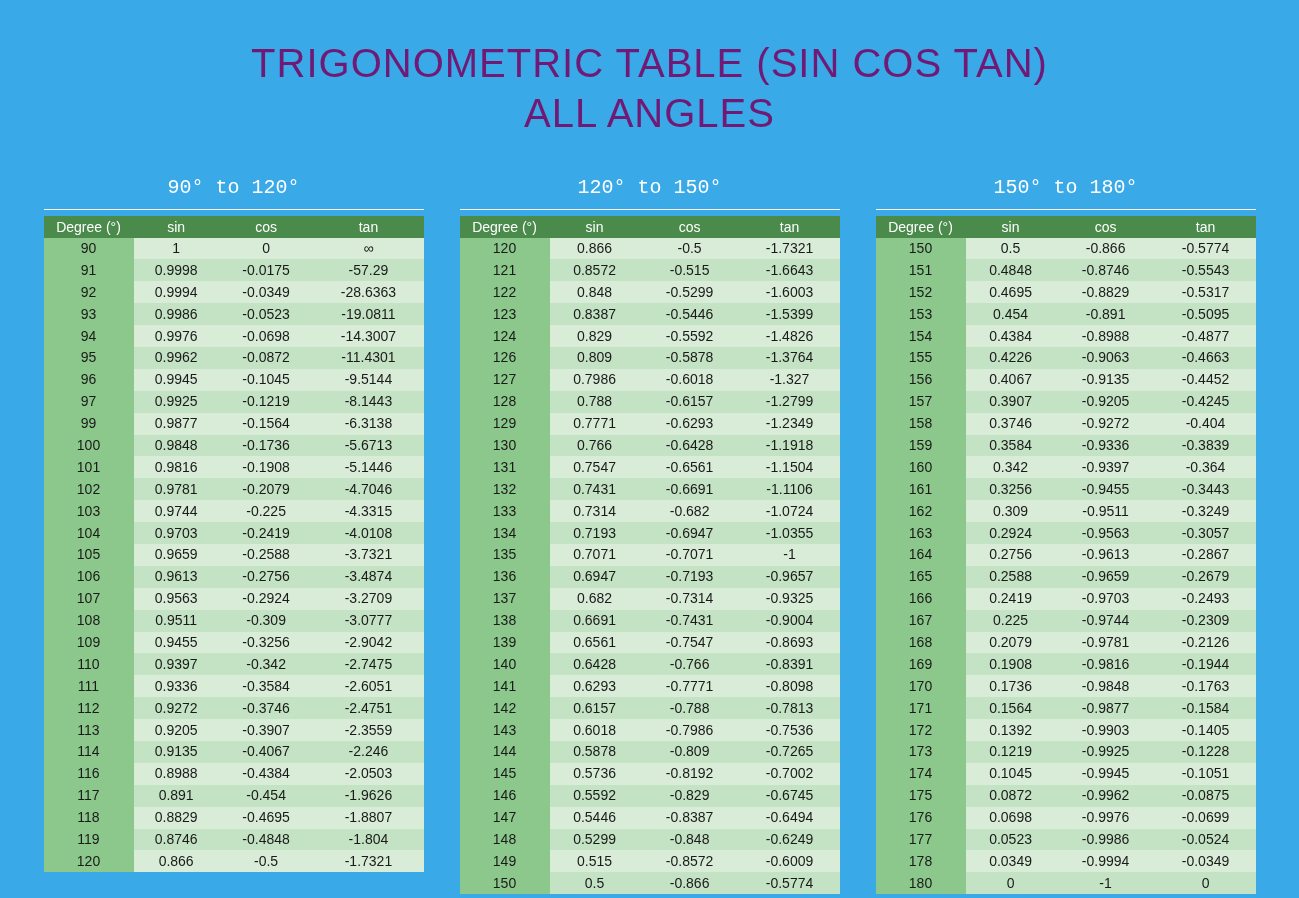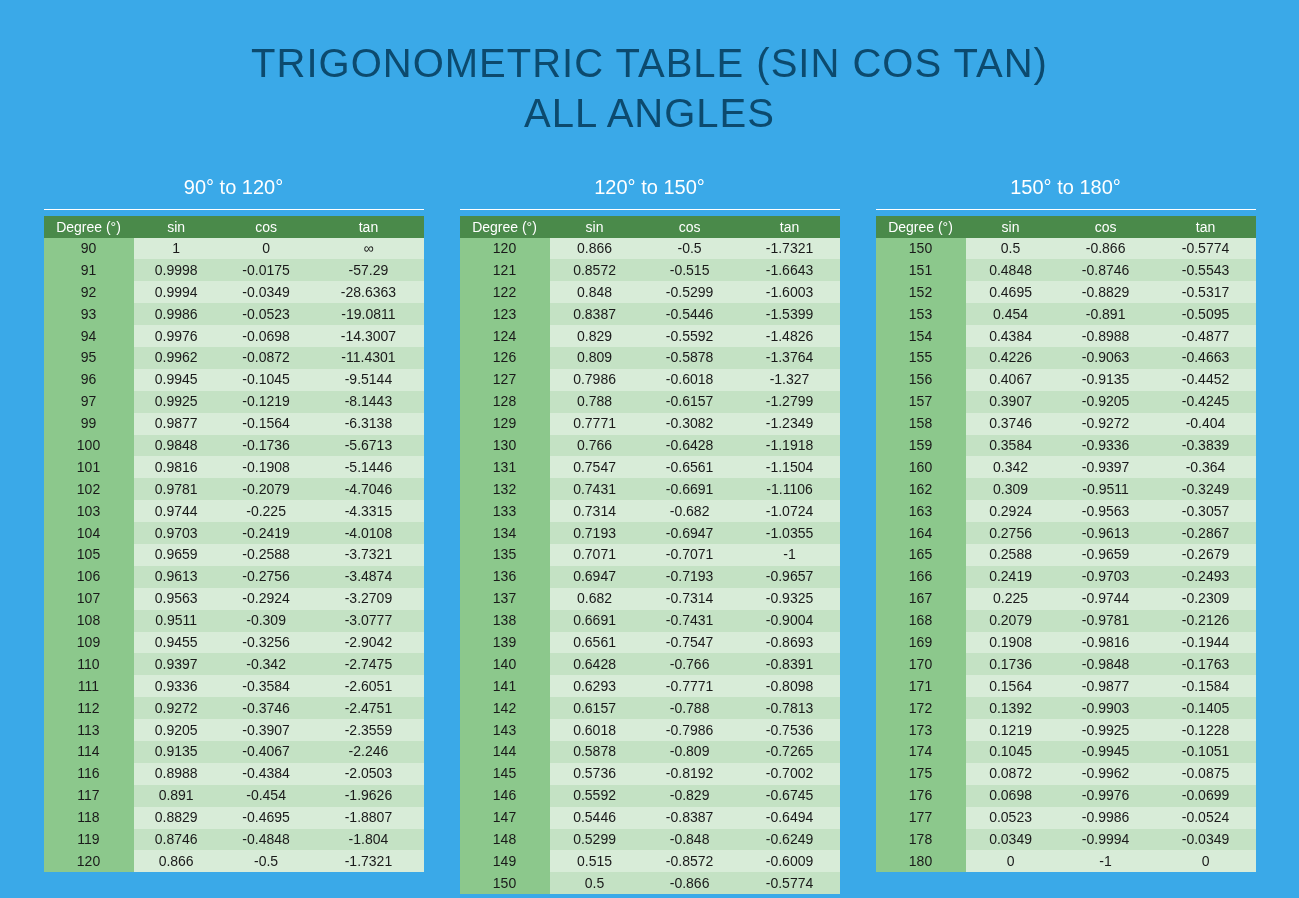--- a/index.html
+++ b/index.html
@@ -4,41 +4,42 @@
 <style>
   * { box-sizing: border-box; margin: 0; padding: 0; }
   body {
     background: #3aa9e8;
     font-family: "Futura", "Century Gothic", "Avant Garde", sans-serif;
     width: 1299px;
     height: 898px;
     overflow: hidden;
   }
   .title {
-    color: #0c4a6e;
+    color: #701a75;
     text-align: center;
     font-size: 40px;
     font-weight: 500;
     letter-spacing: 1px;
     padding: 38px 0 10px;
     line-height: 1.25;
   }
   .tables {
     display: flex;
     justify-content: center;
     gap: 36px;
     padding: 20px 40px 0;
   }
   .tbl-wrap { width: 380px; }
   .range-label {
     color: #fff;
     text-align: center;
     font-size: 20px;
     font-weight: 400;
     padding: 8px 0 10px;
+    font-family: Liberation Mono, monospace;
   }
   table {
     width: 100%;
     border-collapse: collapse;
     font-size: 14px;
     color: #1a1a1a;
   }
   thead tr.sep td {
     border-top: 1px solid #fff;
     height: 6px;
@@ -322,21 +323,21 @@
           </tr>
           <tr>
             <td class="deg">128</td>
             <td class="val">0.788</td>
             <td class="val">-0.6157</td>
             <td class="val">-1.2799</td>
           </tr>
           <tr>
             <td class="deg">129</td>
             <td class="val">0.7771</td>
-            <td class="val">-0.3082</td>
+            <td class="val">-0.6293</td>
             <td class="val">-1.2349</td>
           </tr>
           <tr>
             <td class="deg">130</td>
             <td class="val">0.766</td>
             <td class="val">-0.6428</td>
             <td class="val">-1.1918</td>
           </tr>
           <tr>
             <td class="deg">131</td>
@@ -536,20 +537,26 @@
             <td class="val">-0.9336</td>
             <td class="val">-0.3839</td>
           </tr>
           <tr>
             <td class="deg">160</td>
             <td class="val">0.342</td>
             <td class="val">-0.9397</td>
             <td class="val">-0.364</td>
           </tr>
           <tr>
+            <td class="deg">161</td>
+            <td class="val">0.3256</td>
+            <td class="val">-0.9455</td>
+            <td class="val">-0.3443</td>
+          </tr>
+          <tr>
             <td class="deg">162</td>
             <td class="val">0.309</td>
             <td class="val">-0.9511</td>
             <td class="val">-0.3249</td>
           </tr>
           <tr>
             <td class="deg">163</td>
             <td class="val">0.2924</td>
             <td class="val">-0.9563</td>
             <td class="val">-0.3057</td>

